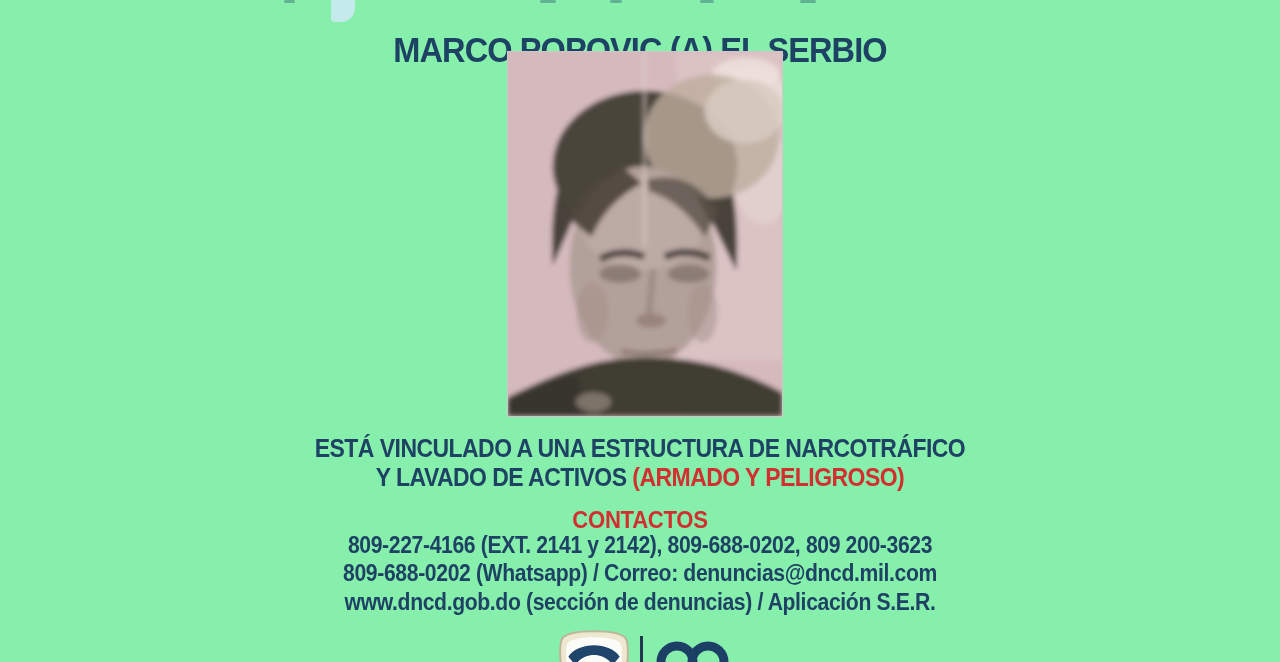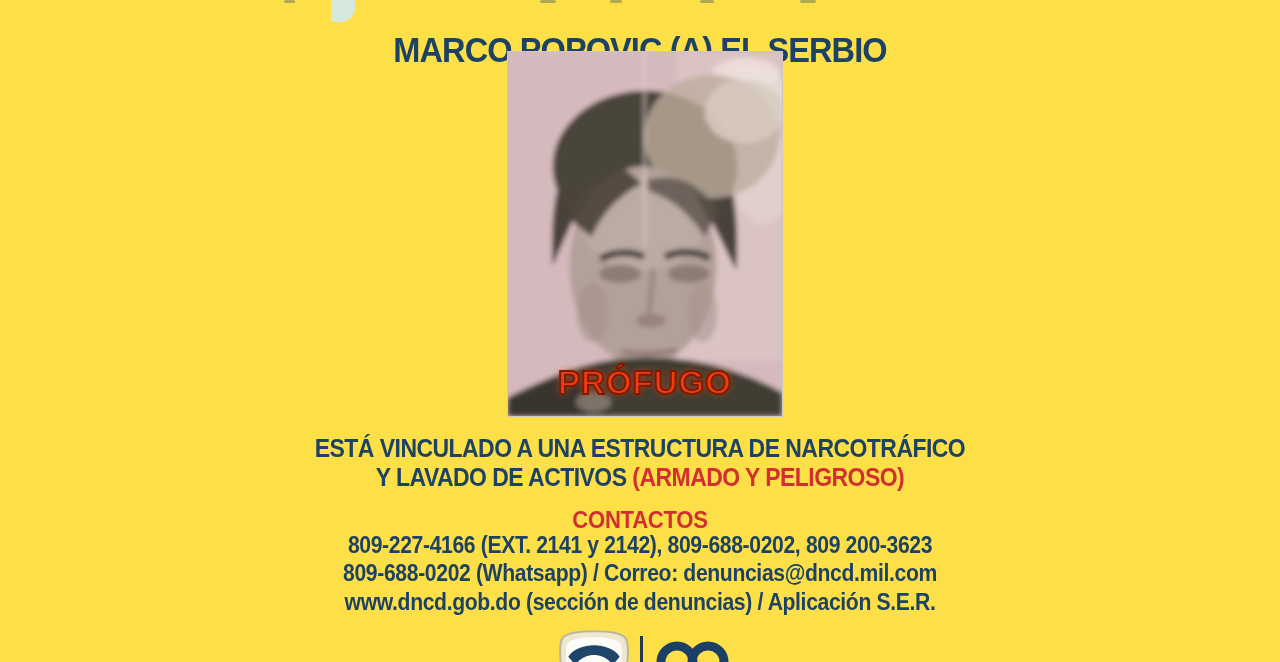--- a/index.html
+++ b/index.html
@@ -1,20 +1,20 @@
 <!DOCTYPE html>
 <html style="--navy: #1e4263; --red: #d22f30; --profugo: #f23c10; --profugo-outline: #7c1c06;"><head>
 <meta charset="utf-8">
 <style>
   html,body{margin:0;padding:0;background:#ffffff;}
   .page{
     position:relative;
     width:1280px;height:662px;
     overflow:hidden;
-    background:#fde047;
+    background:#86efac;
     font-family:"Liberation Sans", sans-serif;
     -webkit-font-smoothing:antialiased;
   }
   :root{
     --navy:#1e4263;
     --red:#d22f30;
     --profugo:#f23c10;
     --profugo-outline:#7c1c06;
   }
   .txt{position:absolute;left:0;right:0;text-align:center;font-weight:bold;white-space:nowrap;}
@@ -118,21 +118,20 @@
         <path d="M114,301 Q141,306 170,300" stroke="#8d7a72" stroke-width="5" fill="none"></path>
         <ellipse cx="141" cy="325" rx="21" ry="8" fill="#a08d85" opacity="0.6"></ellipse>
 
         <rect x="106" y="318" width="66" height="50" fill="#ab9790"></rect>
 
         <path d="M0,366 L0,347 Q58,318 96,311 Q138,304 182,310 Q232,318 276,342 L276,366 Z" fill="#403d33"></path>
         <path d="M0,366 L0,352 Q40,330 70,324 L80,366 Z" fill="#37352c" opacity="0.9"></path>
         <ellipse cx="86" cy="352" rx="18" ry="10" fill="#b9a9a0" opacity="0.5"></ellipse>
       </g>
     </svg>
-    <figcaption class="profugo">PRÓFUGO</figcaption>
   </figure>
 
   <div class="txt statement-1 cond">ESTÁ VINCULADO A UNA ESTRUCTURA DE NARCOTRÁFICO</div>
   <div class="txt statement-2 cond"><span>Y LAVADO DE ACTIVOS</span> <span class="danger">(ARMADO Y PELIGROSO)</span></div>
 
   <div class="txt contacts-heading cond">CONTACTOS</div>
   <div class="txt contact-line cl1 cond">809-227-4166 (EXT. 2141 y 2142), 809-688-0202, 809 200-3623</div>
   <div class="txt contact-line cl2 cond">809-688-0202 (Whatsapp) / Correo: denuncias@dncd.mil.com</div>
   <div class="txt contact-line cl3 cond">www.dncd.gob.do (sección de denuncias) / Aplicación S.E.R.</div>
 

